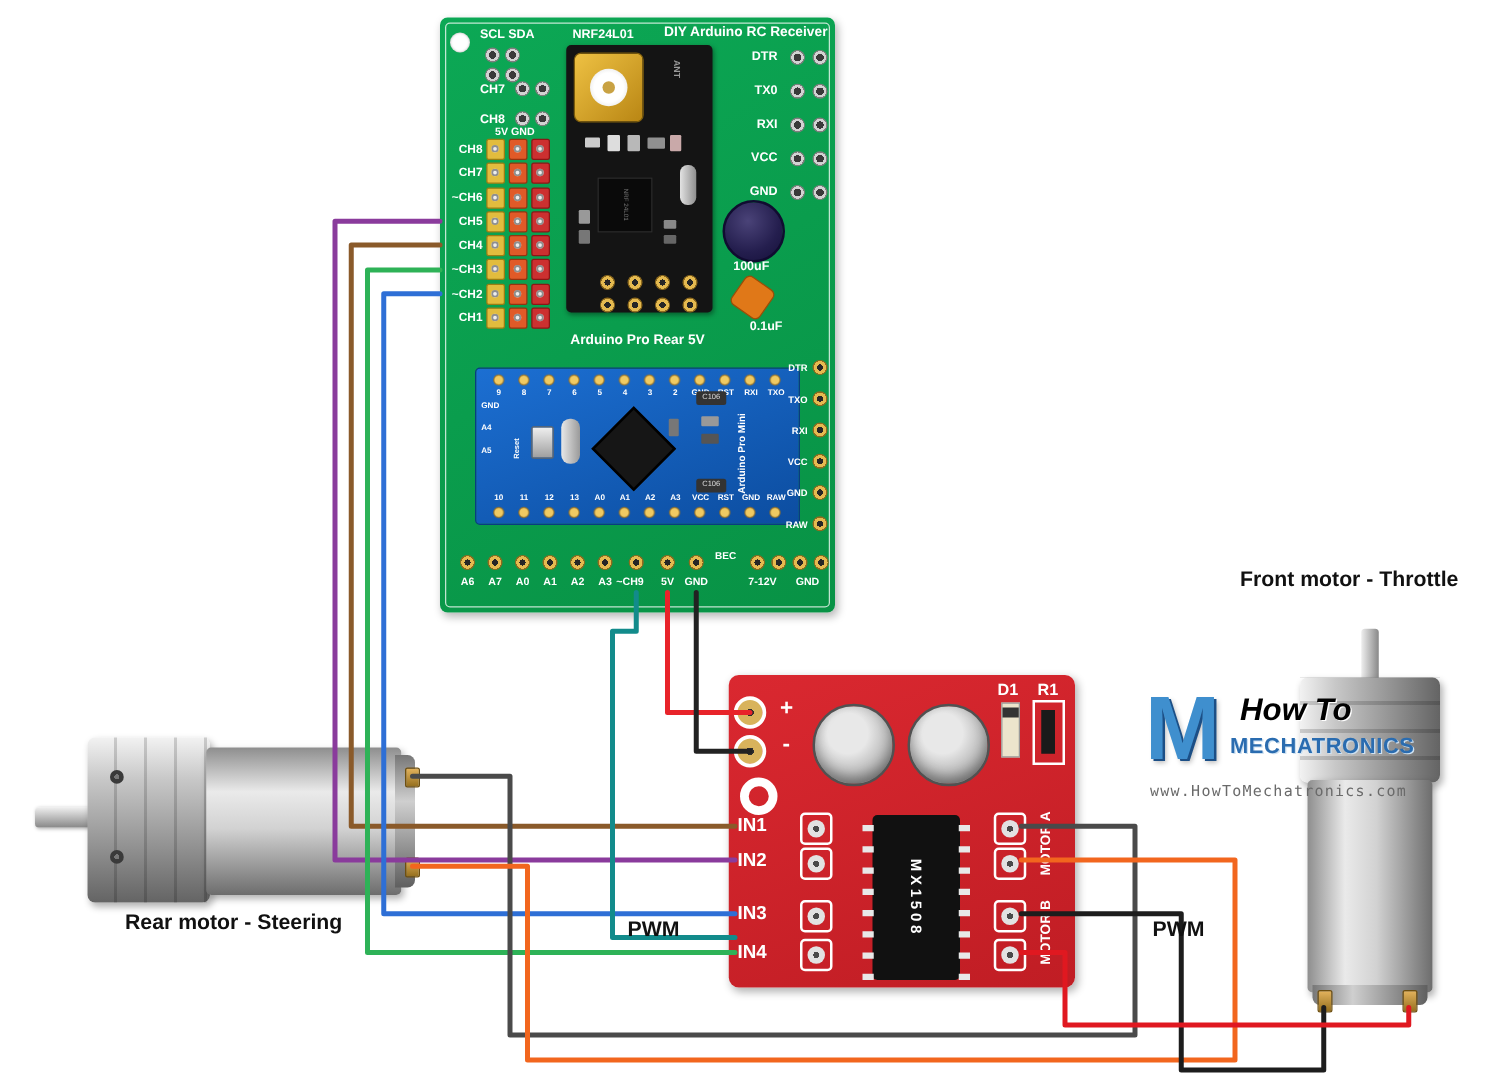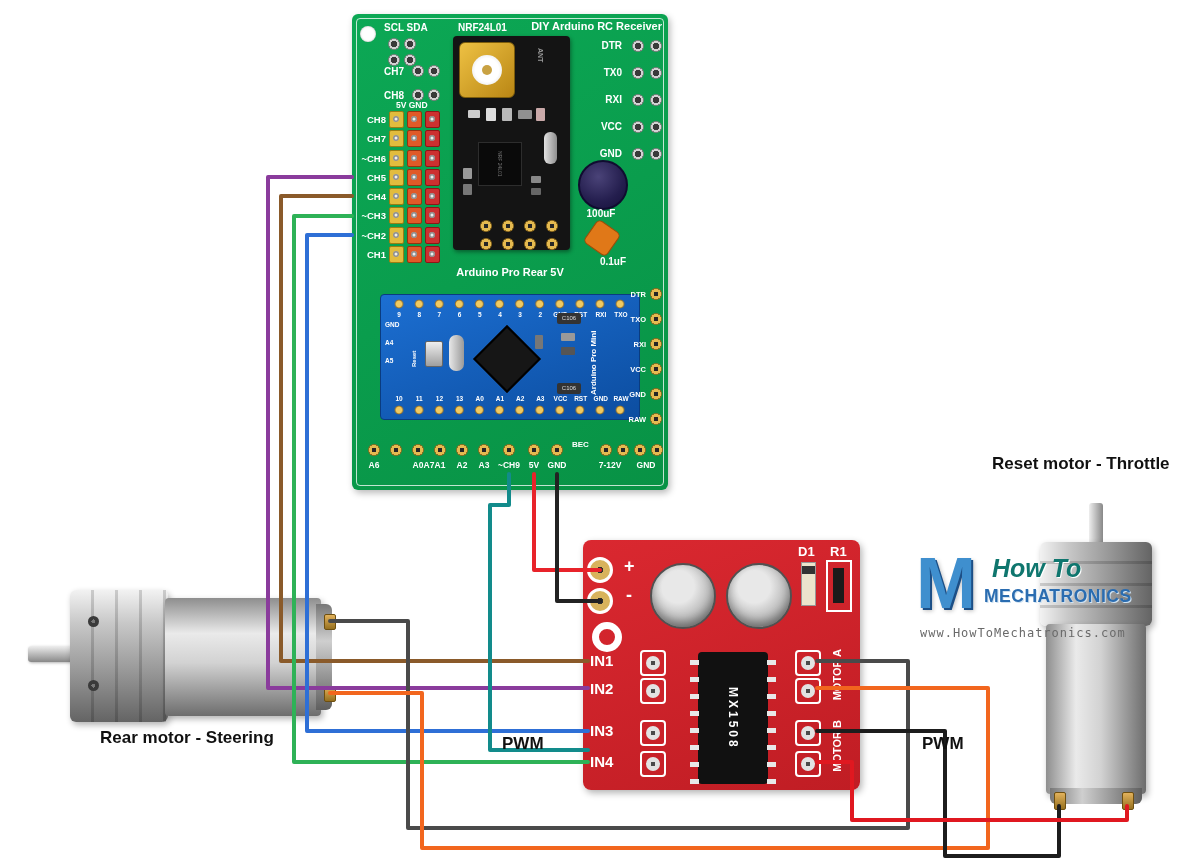--- a/index.html
+++ b/index.html
@@ -136,21 +136,21 @@
              background:radial-gradient(circle,#777 0 2px, #3a3a3a 2px 100%); }
 
   
   .big-label { position:absolute; color:#111; font-size:17px; font-weight:bold; z-index:6; white-space:nowrap; }
 
   
   #logo { position:absolute; left:916px; top:546px; width:240px; height:96px; z-index:6; }
   #logo-m { position:absolute; left:0; top:0; font-size:72px; line-height:74px; font-weight:bold;
             color:#3f8fce; text-shadow:2px 2px 0 #1c4f86, 3px 3px 4px rgba(0,0,0,.25); }
   #logo-l1 { position:absolute; left:76px; top:8px; font-size:25px; font-weight:bold; font-style:italic;
-             color:#0f766e; text-shadow:1px 1px 0 #fff; white-space:nowrap; }
+             color:#000000; text-shadow:1px 1px 0 #fff; white-space:nowrap; }
   #logo-l2 { position:absolute; left:68px; top:40px; font-size:17.5px; font-weight:bold; letter-spacing:.5px;
              color:#2a6cb0; text-shadow:1px 1px 0 #cfe2f2; white-space:nowrap; }
   #logo-url { position:absolute; left:4px; top:80px; font-family:"DejaVu Sans Mono", monospace;
               font-size:12px; letter-spacing:1px; color:#6a6a6a; white-space:nowrap; }
 
   #wires { position:absolute; left:0; top:0; z-index:5; pointer-events:none; }
 </style>
 </head>
 <body>
 
@@ -346,31 +346,31 @@
         <div class="glab" style="left: 258px; top: 376px; width: 36px; text-align: right; font-size: 7.5px;">GND</div>
         <div class="ghole" style="left: 298px; top: 374px;"></div>
         <div class="glab" style="left: 258px; top: 401px; width: 36px; text-align: right; font-size: 7.5px;">RAW</div>
         <div class="ghole" style="left: 298px; top: 399px;"></div>
       </div>
 
     <div id="bp-row">
         <div class="ghole" style="left: 16px; top: 430px;"></div>
         <div class="glab" style="left: 6px; top: 446px; width: 32px; text-align: center; font-size: 8.5px;">A6</div>
         <div class="ghole" style="left: 38px; top: 430px;"></div>
-        <div class="glab" style="left: 28px; top: 446px; width: 32px; text-align: center; font-size: 8.5px; padding-left: 33px;">A7</div>
+        <div class="glab" style="left: 28px; top: 446px; width: 32px; text-align: center; font-size: 8.5px;">A7</div>
         <div class="ghole" style="left: 60px; top: 430px;"></div>
         <div class="glab" style="left: 50px; top: 446px; width: 32px; text-align: center; font-size: 8.5px;">A0</div>
         <div class="ghole" style="left: 82px; top: 430px;"></div>
         <div class="glab" style="left: 72px; top: 446px; width: 32px; text-align: center; font-size: 8.5px;">A1</div>
         <div class="ghole" style="left: 104px; top: 430px;"></div>
         <div class="glab" style="left: 94px; top: 446px; width: 32px; text-align: center; font-size: 8.5px;">A2</div>
         <div class="ghole" style="left: 126px; top: 430px;"></div>
         <div class="glab" style="left: 116px; top: 446px; width: 32px; text-align: center; font-size: 8.5px;">A3</div>
         <div class="ghole" style="left: 151px; top: 430px;"></div>
-        <div class="glab" style="left: 141px; top: 446px; width: 32px; text-align: center; font-size: 8.5px;">~CH9</div>
+        <div class="glab" style="left: 141px; top: 446px; width: 32px; text-align: left; font-size: 8.5px;">~CH9</div>
         <div class="ghole" style="left: 176px; top: 430px;"></div>
         <div class="glab" style="left: 166px; top: 446px; width: 32px; text-align: center; font-size: 8.5px;">5V</div>
         <div class="ghole" style="left: 199px; top: 430px;"></div>
         <div class="glab" style="left: 189px; top: 446px; width: 32px; text-align: center; font-size: 8.5px;">GND</div>
       </div>
     <div class="glab" style="left:220px;top:426px;font-size:8px">BEC</div>
     <div id="pwr-block">
         <div class="ghole" style="left: 248px; top: 430px;"></div>
         <div class="ghole" style="left: 265px; top: 430px;"></div>
         <div class="ghole" style="left: 282px; top: 430px;"></div>
@@ -458,21 +458,21 @@
   <div class="motor" style="left:1040px;top:503px;width:112px;height:320px">
     <div class="m-shaft-v" style="left:49px;top:0;width:14px;height:42px"></div>
     <div class="m-gear-v" style="left:0;top:39px;width:112px;height:84px"></div>
     <div class="m-body-v" style="left:6px;top:121px;width:100px;height:170px"></div>
     <div class="m-cap-v" style="left:10px;top:285px;width:92px;height:16px"></div>
     <div class="m-term" style="left:14px;top:289px;width:10px;height:16px"></div>
     <div class="m-term" style="left:82px;top:289px;width:10px;height:16px"></div>
   </div>
 
   <div class="big-label" style="left:100px;top:728px">Rear motor  - Steering</div>
-  <div class="big-label" style="left:992px;top:454px">Reset motor - Throttle</div>
+  <div class="big-label" style="left:992px;top:454px">Front motor - Throttle</div>
   <div class="big-label" style="left:502px;top:734px">PWM</div>
   <div class="big-label" style="left:922px;top:734px">PWM</div>
 
   <div id="logo">
     <div id="logo-m">M</div>
     <div id="logo-l1">How To</div>
     <div id="logo-l2">MECHATRONICS</div>
     <div id="logo-url">www.HowToMechatronics.com</div>
   </div>
 

